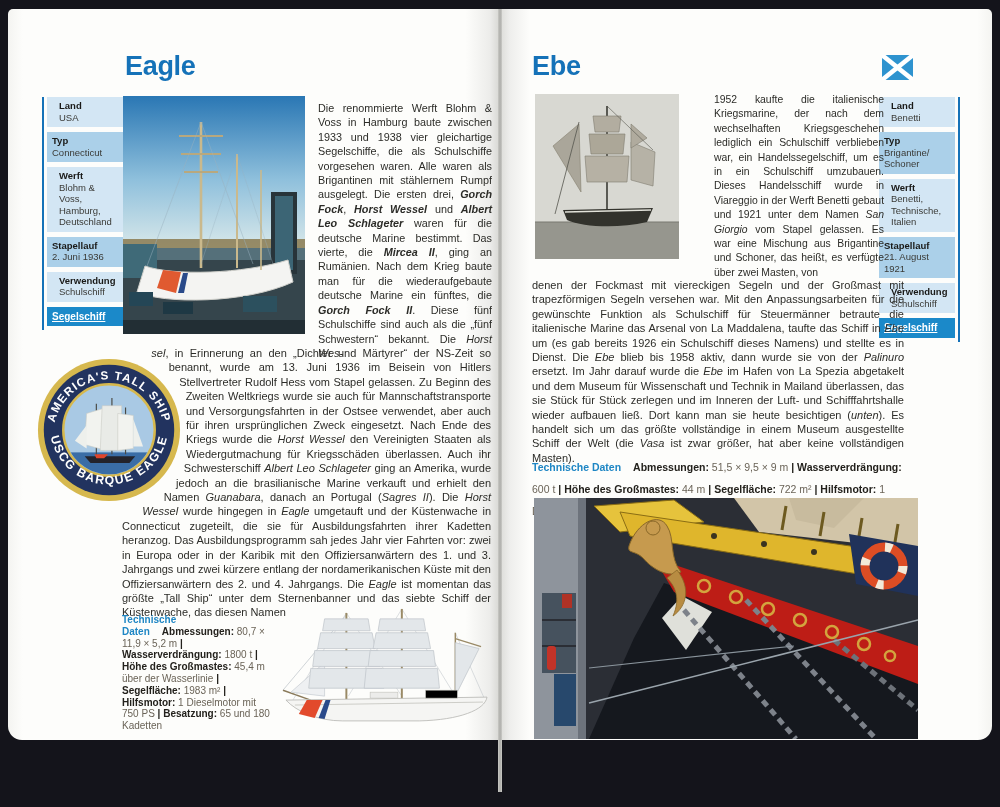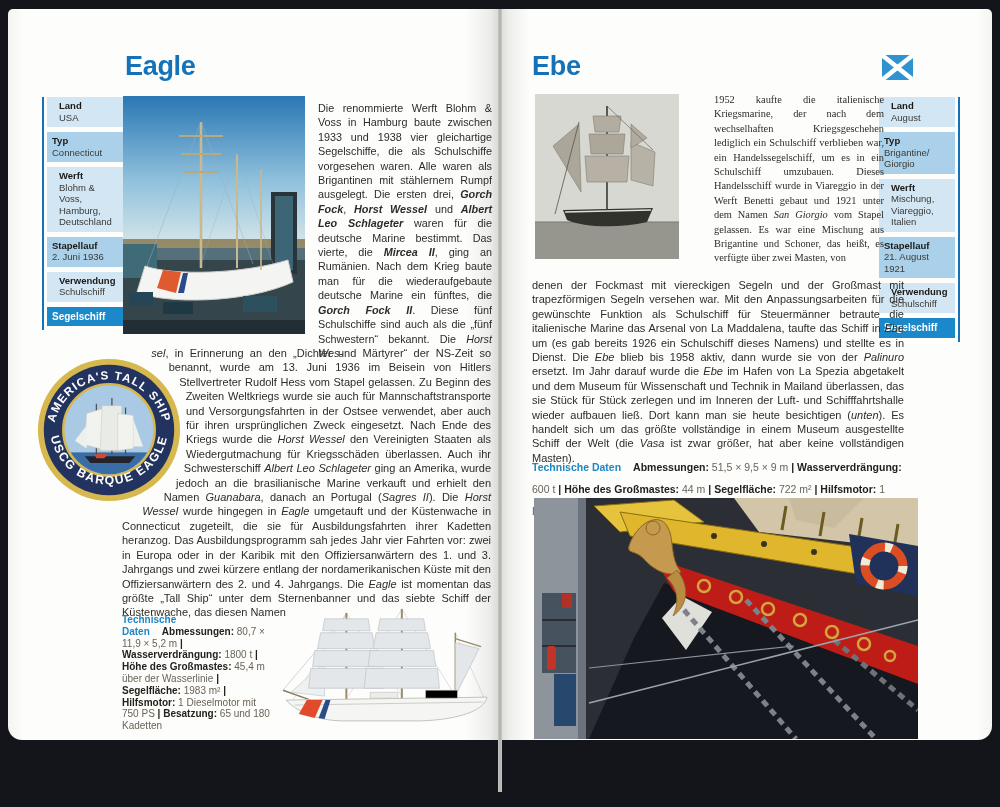--- a/index.html
+++ b/index.html
@@ -21,27 +21,27 @@
   
   .sidebar{position:absolute;top:88px;width:76px;}
   .page.left .sidebar{left:34px;border-left:2px solid #1572b8;padding-left:3px;}
   .page.right .sidebar{left:379px;border-right:2px solid #1572b8;padding-right:3px;}
   .sb-box{margin-bottom:5px;padding:3px 5px 4px;font-size:9.5px;line-height:11.5px;}
   .sb-box.light{background:#d3e6f4;padding-left:12px;}
   .sb-box.medium{background:#abd0e9;}
   .sb-label{font-weight:bold;color:#191917;}
   .sb-value{color:#3a3a36;}
   .sb-active{background:#1b89c9;color:#fff;font-weight:bold;font-size:10px;
-             padding:4px 5px;margin-bottom:4px;}
+             padding:4px 5px;margin-bottom:4px;text-decoration:underline;}
 
   
   .coltext{position:absolute;font-size:10.8px;line-height:14.4px;text-align:justify;
            hyphens:auto;-webkit-hyphens:auto;color:#2c2c28;}
   .page.left .coltext{left:310px;top:92px;width:174px;}
-  .page.right .coltext{left:214px;top:84px;width:170px;font-size:10.4px;font-family:Liberation Serif, serif;}
+  .page.right .coltext{left:214px;top:84px;width:170px;font-size:10.4px;}
   .widetext{position:absolute;font-size:11px;line-height:14.4px;text-align:justify;
             hyphens:auto;-webkit-hyphens:auto;color:#2c2c28;}
   .page.left .widetext{left:114px;top:337px;width:369px;}
   .page.right .widetext{left:32px;top:269px;width:372px;}
   .badge-spacer{float:left;width:58px;height:172px;margin-right:6px;
                 shape-outside:circle(82px at -14px 84px);}
   .rt-b{font-weight:bold;}
   .rt-i{font-style:italic;}
 
   .bottom-block{position:absolute;left:114px;top:596px;width:369px;font-size:10.8px;
@@ -230,29 +230,29 @@
       <svg viewBox="0 0 31 25" preserveAspectRatio="none">
         <rect width="31" height="25" fill="#2e93cf"></rect>
         <line x1="0" y1="0" x2="31" y2="25" stroke="#ffffff" stroke-width="4.5"></line>
         <line x1="31" y1="0" x2="0" y2="25" stroke="#ffffff" stroke-width="4.5"></line>
       </svg>
     </div>
 
     <div class="sidebar">
       <div class="sb-box light">
         <div class="sb-label">Land</div>
-        <div class="sb-value">August</div>
+        <div class="sb-value">Benetti</div>
       </div>
       <div class="sb-box medium">
         <div class="sb-label">Typ</div>
-        <div class="sb-value">Brigantine/​Giorgio</div>
+        <div class="sb-value">Brigantine/​Schoner</div>
       </div>
       <div class="sb-box light">
         <div class="sb-label">Werft</div>
-        <div class="sb-value">Mischung, Viareggio, Italien</div>
+        <div class="sb-value">Benetti, Technische, Italien</div>
       </div>
       <div class="sb-box medium">
         <div class="sb-label">Stapellauf</div>
         <div class="sb-value">21. August 1921</div>
       </div>
       <div class="sb-box light">
         <div class="sb-label">Verwendung</div>
         <div class="sb-value">Schulschiff</div>
       </div>
       <div class="sb-box sb-active">Segelschiff</div>

